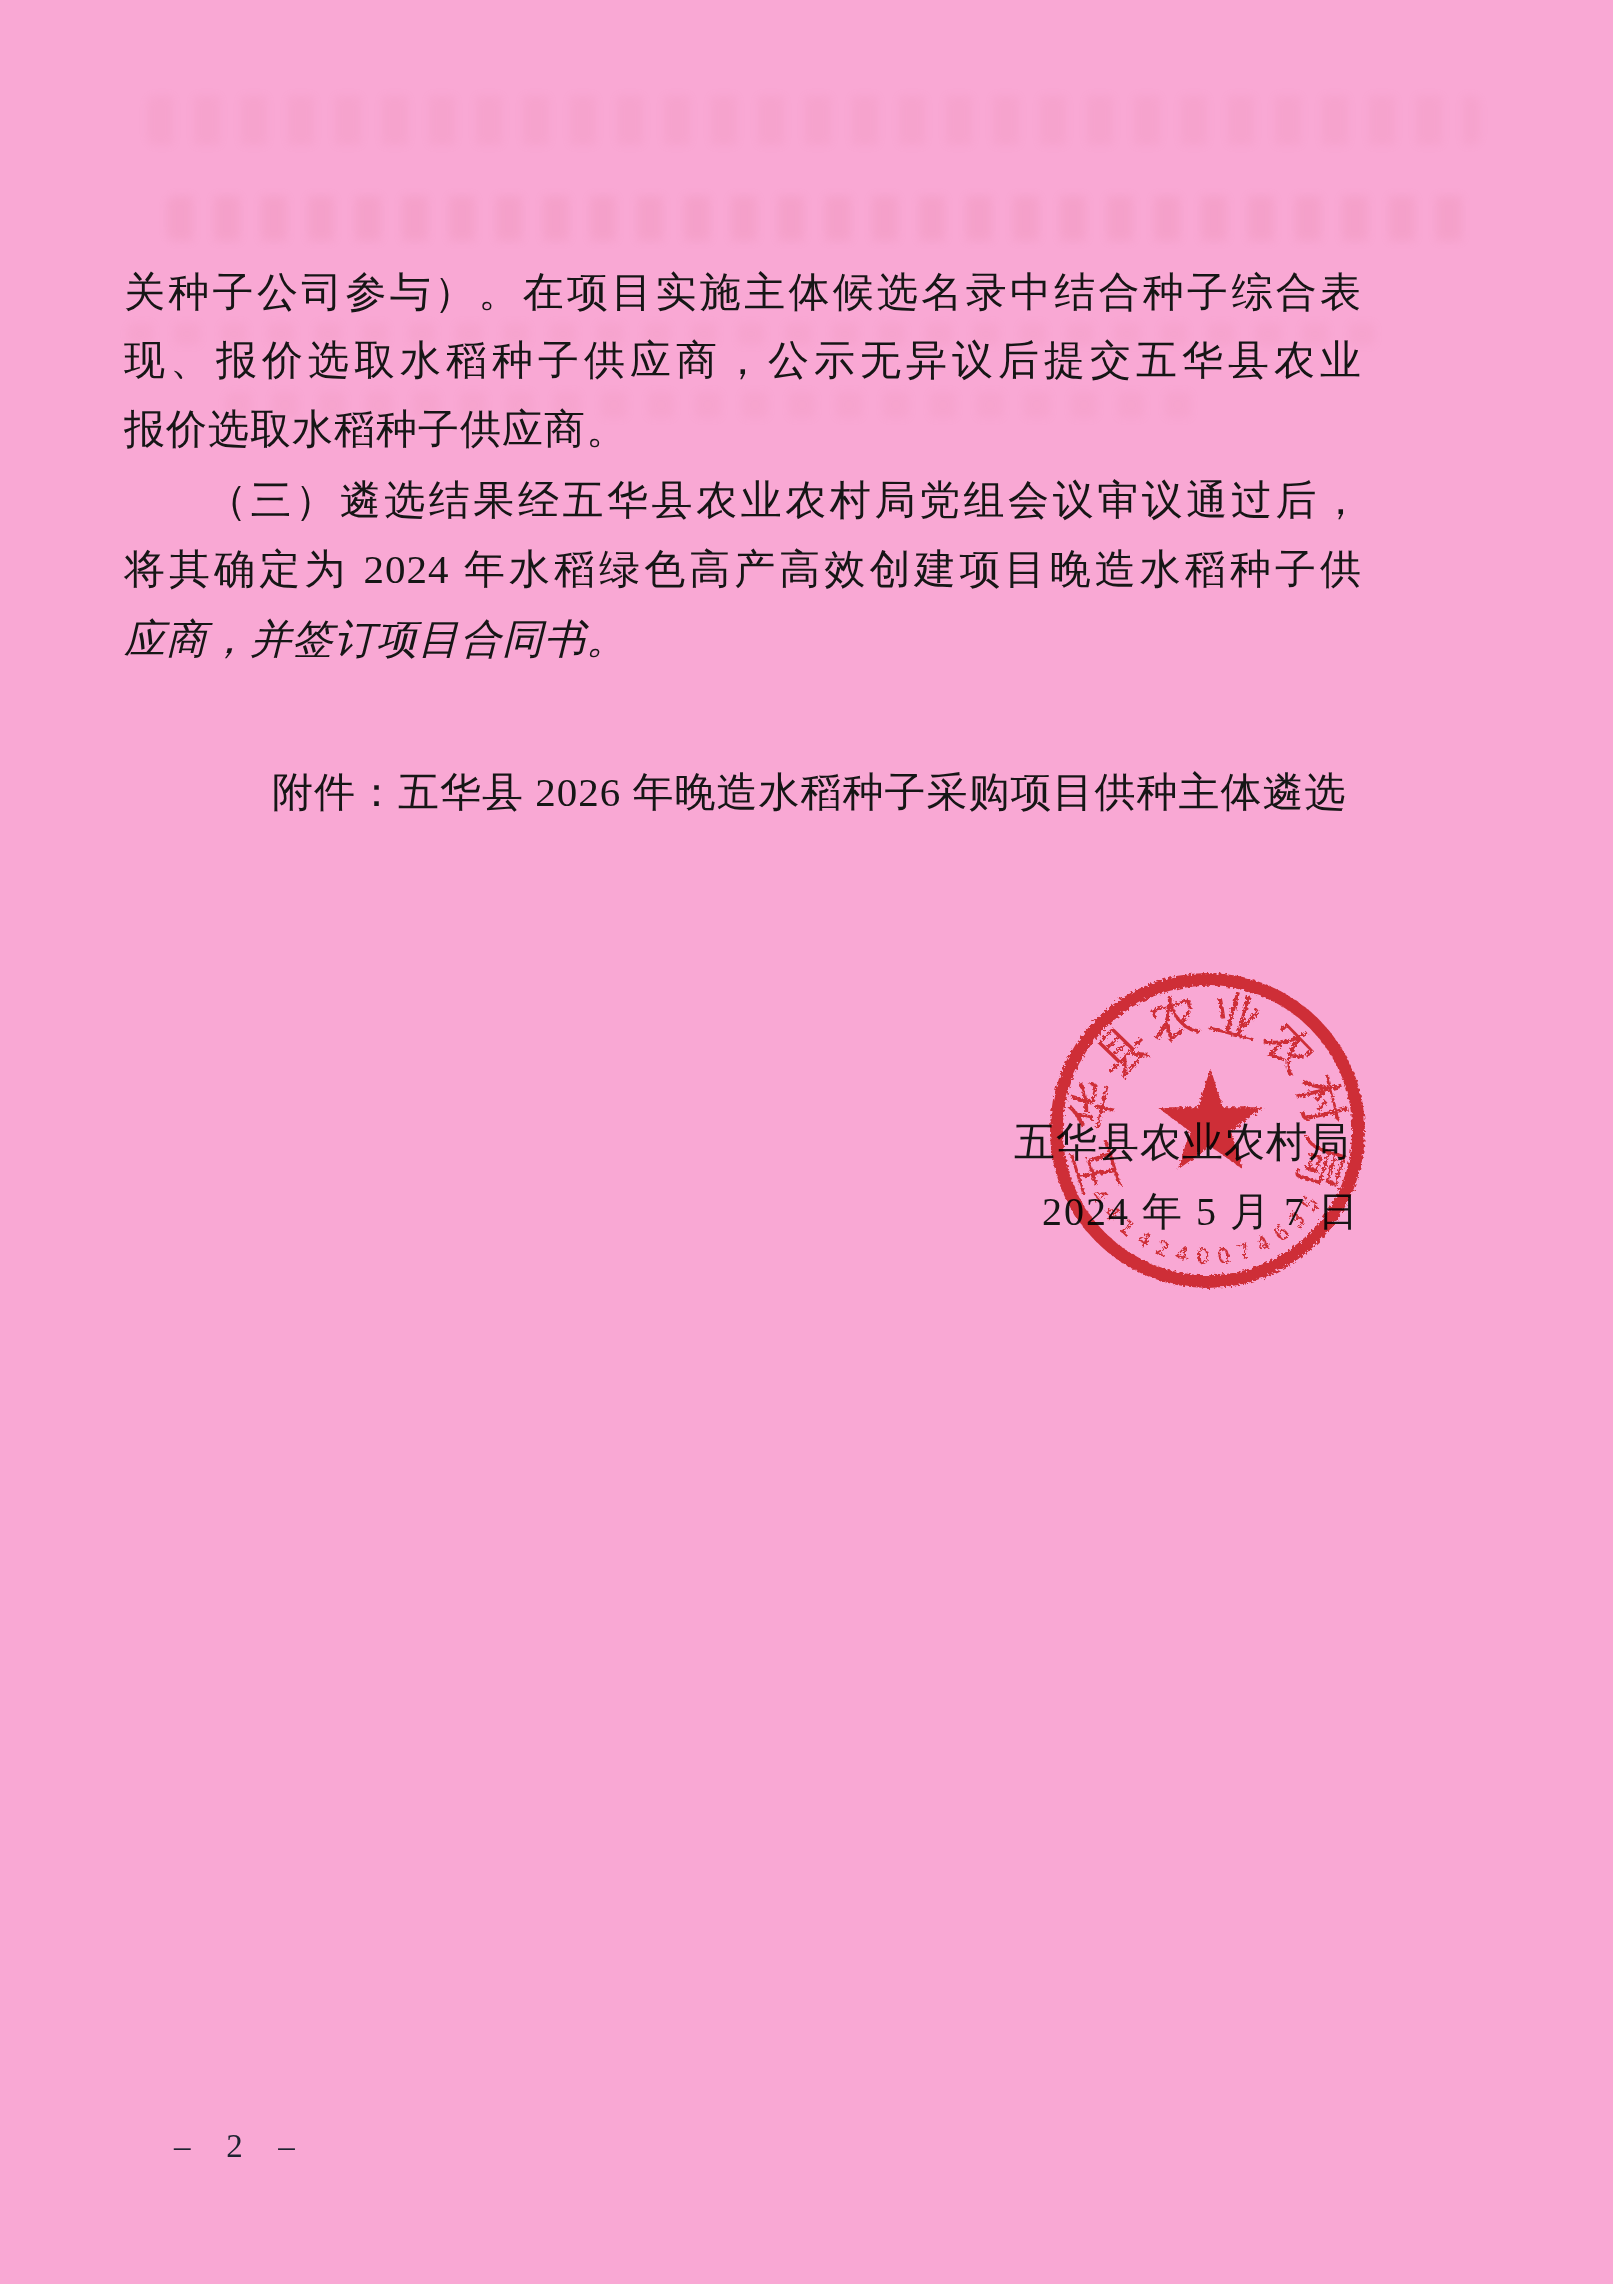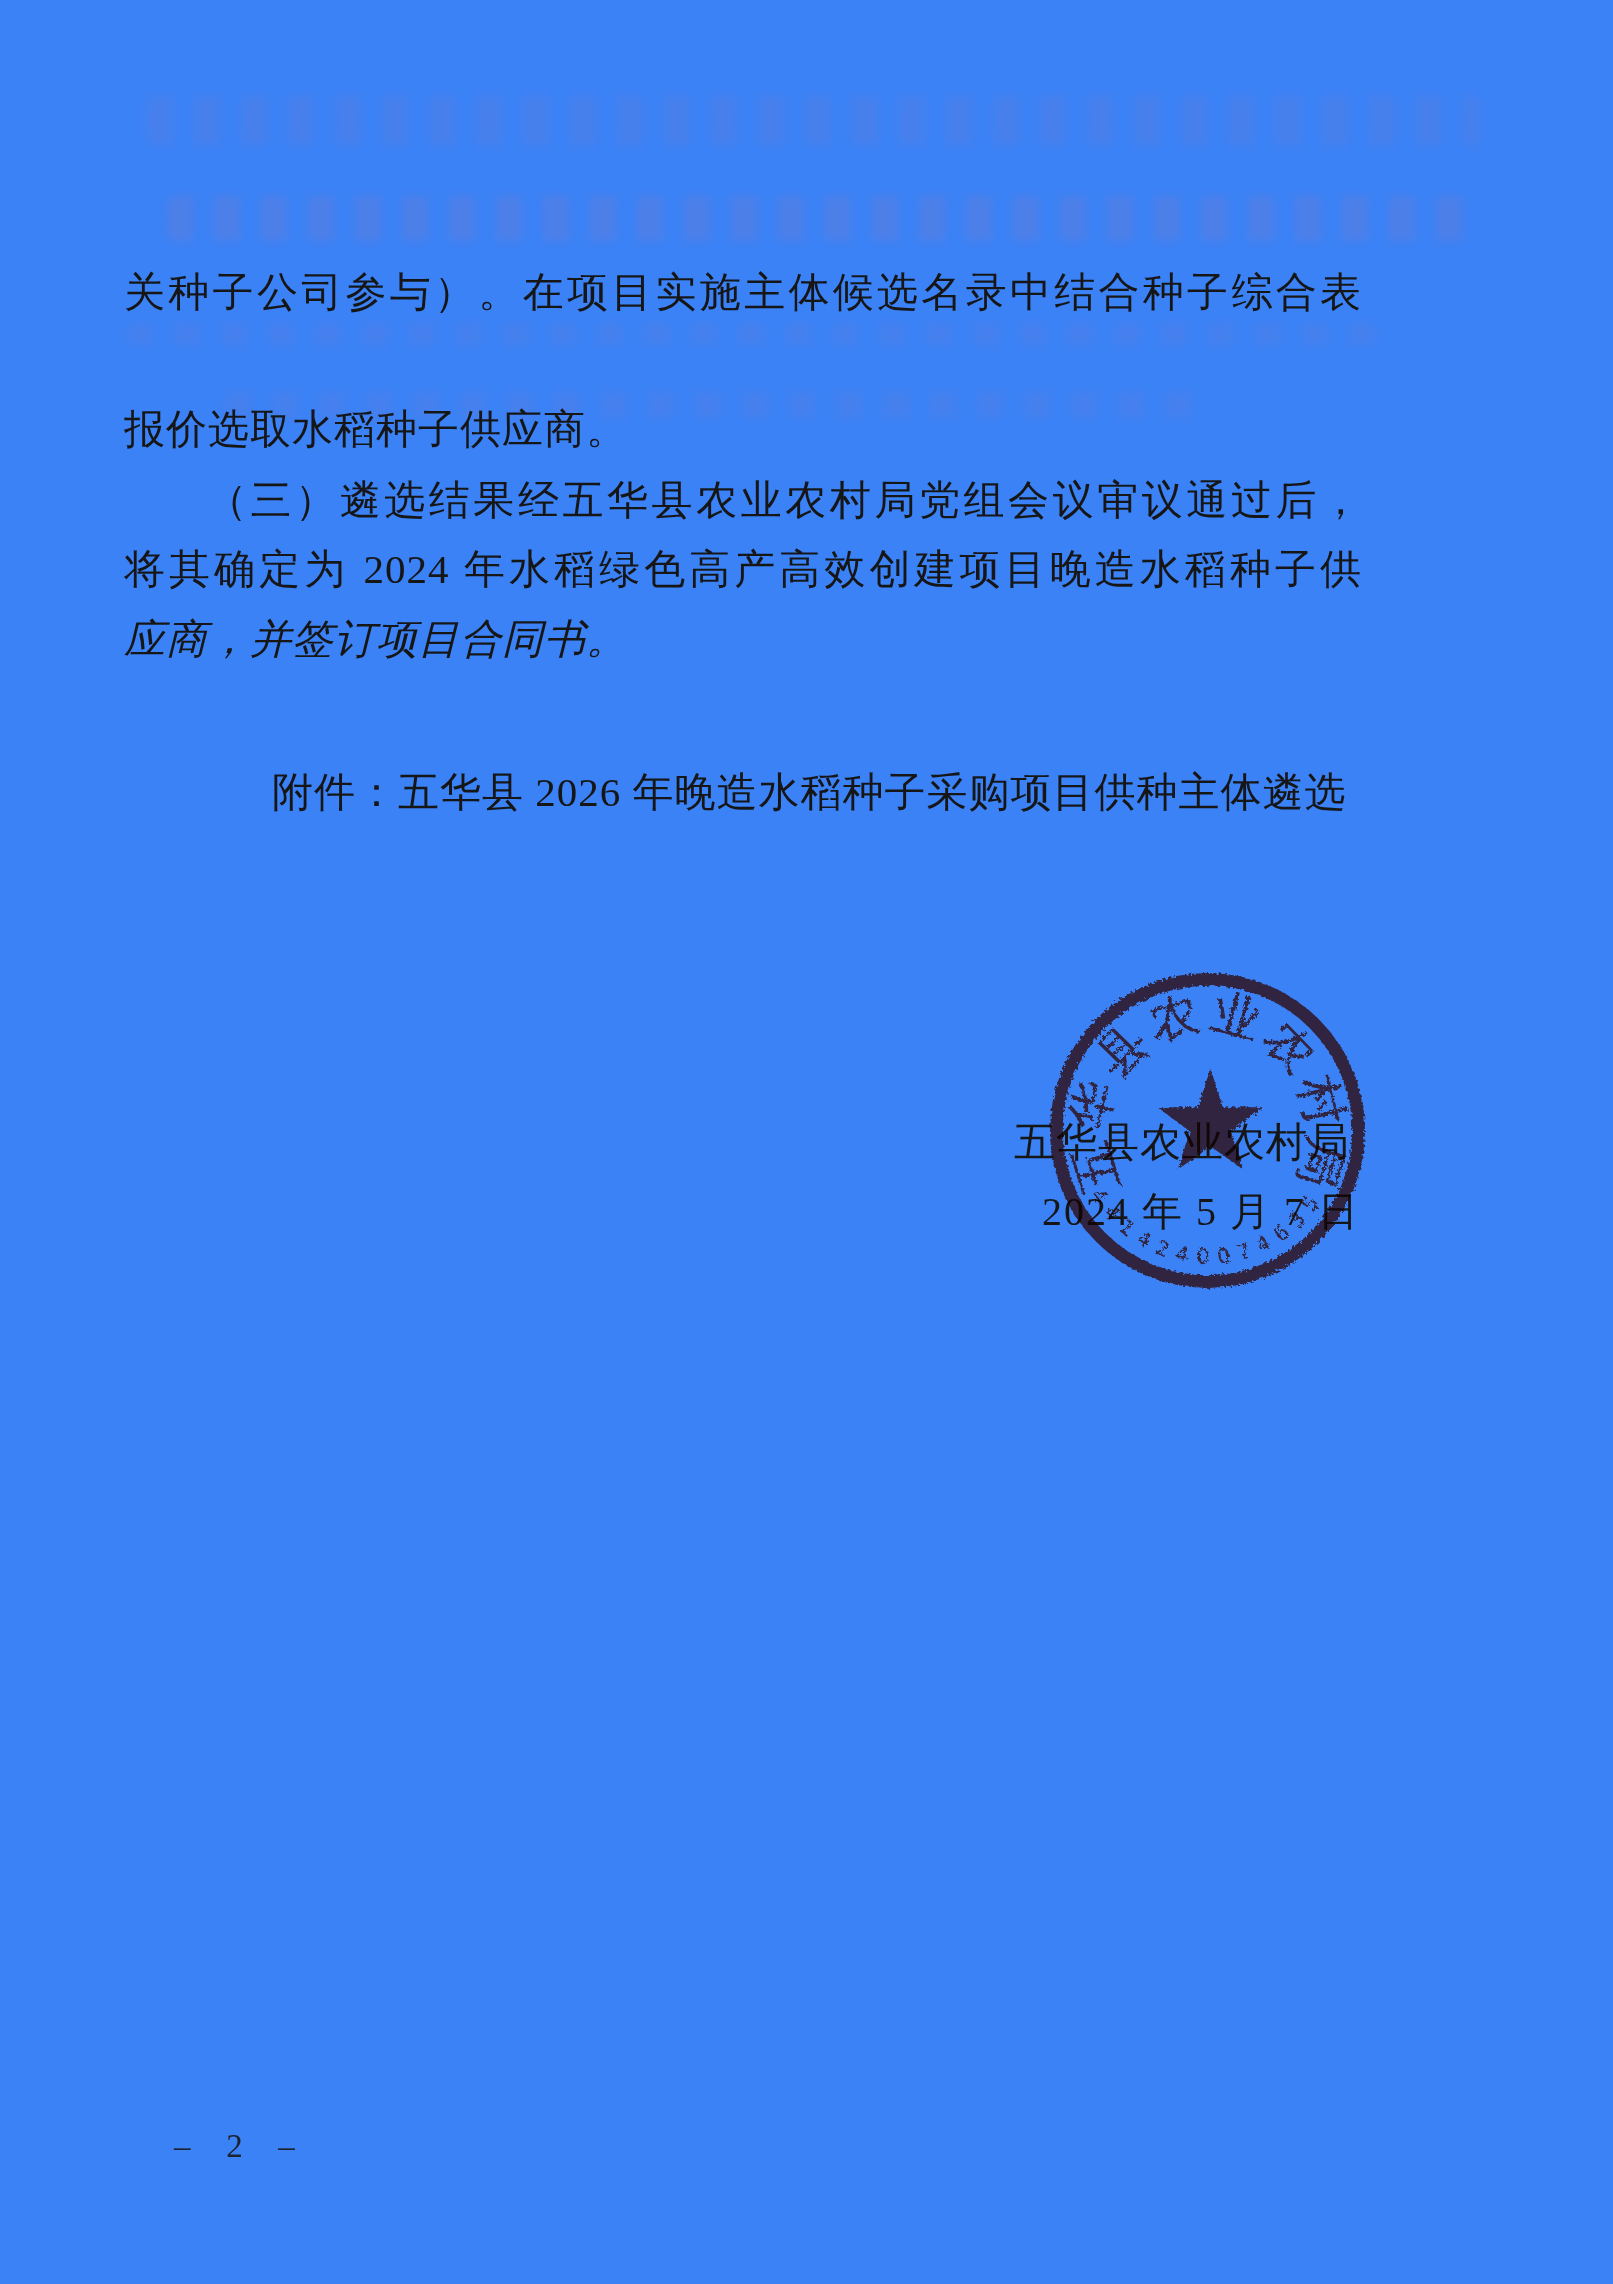--- a/index.html
+++ b/index.html
@@ -1,19 +1,19 @@
 <!DOCTYPE html>
 <html><head>
 <meta charset="utf-8">
 <style>
   html,body{margin:0;padding:0;background:#e8e8e8;}
   .page{
     position:relative;
     width:1613px;height:2285px;
-    background:#3b82f6;
+    background:#f9a8d4;
     overflow:hidden;
     font-family:"Liberation Serif","DejaVu Serif",serif;
     color:#161616;
   }
   
   .ghost{
     position:absolute;
     background:repeating-linear-gradient(90deg,
       rgba(213,106,128,.65) 0 25.5px,
       rgba(213,106,128,0) 25.5px 47px);
@@ -77,20 +77,21 @@
 <body>
 
 <div class="page">
 
   <div class="ghost g1"></div>
   <div class="ghost g2"></div>
   <div class="ghost g3"></div>
   <div class="ghost g4"></div>
 
   <div class="line l1 just">关种子公司参与）。在项目实施主体候选名录中结合种子综合表</div>
+  <div class="line l2 just">现、报价选取水稻种子供应商，公示无异议后提交五华县农业</div>
   <div class="line l3">报价选取水稻种子供应商。</div>
   <div class="line l4 just">（三）遴选结果经五华县农业农村局党组会议审议通过后，</div>
   <div class="line l5 just">将其确定为 2024 年水稻绿色高产高效创建项目晚造水稻种子供</div>
   <div class="line l6">应商，并签订项目合同书。</div>
 
   <div class="line a1">附件：五华县 2026 年晚造水稻种子采购项目供种主体遴选</div>
 
   <div class="sig-org">五华县农业农村局</div>
   <div class="sig-date">2024 年 5 月 7 日</div>
 

